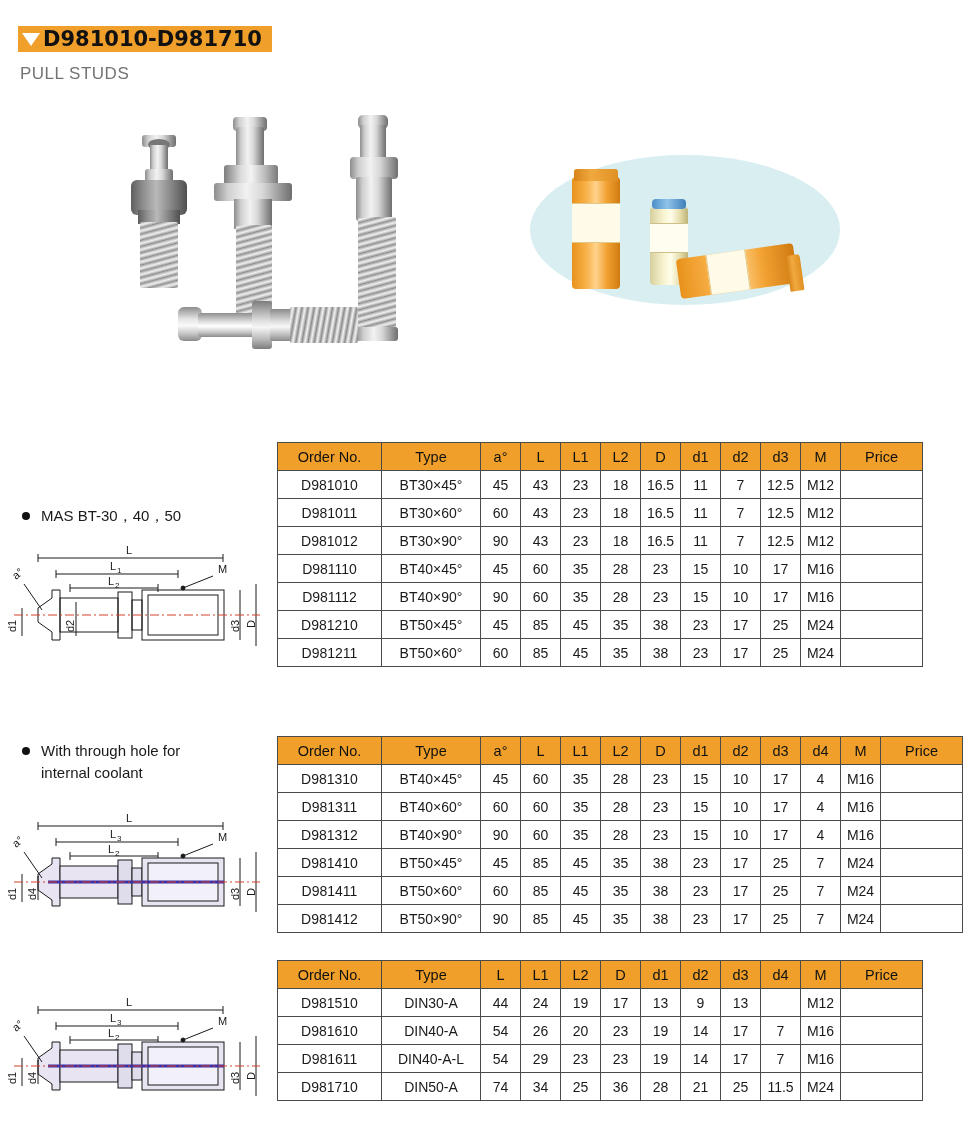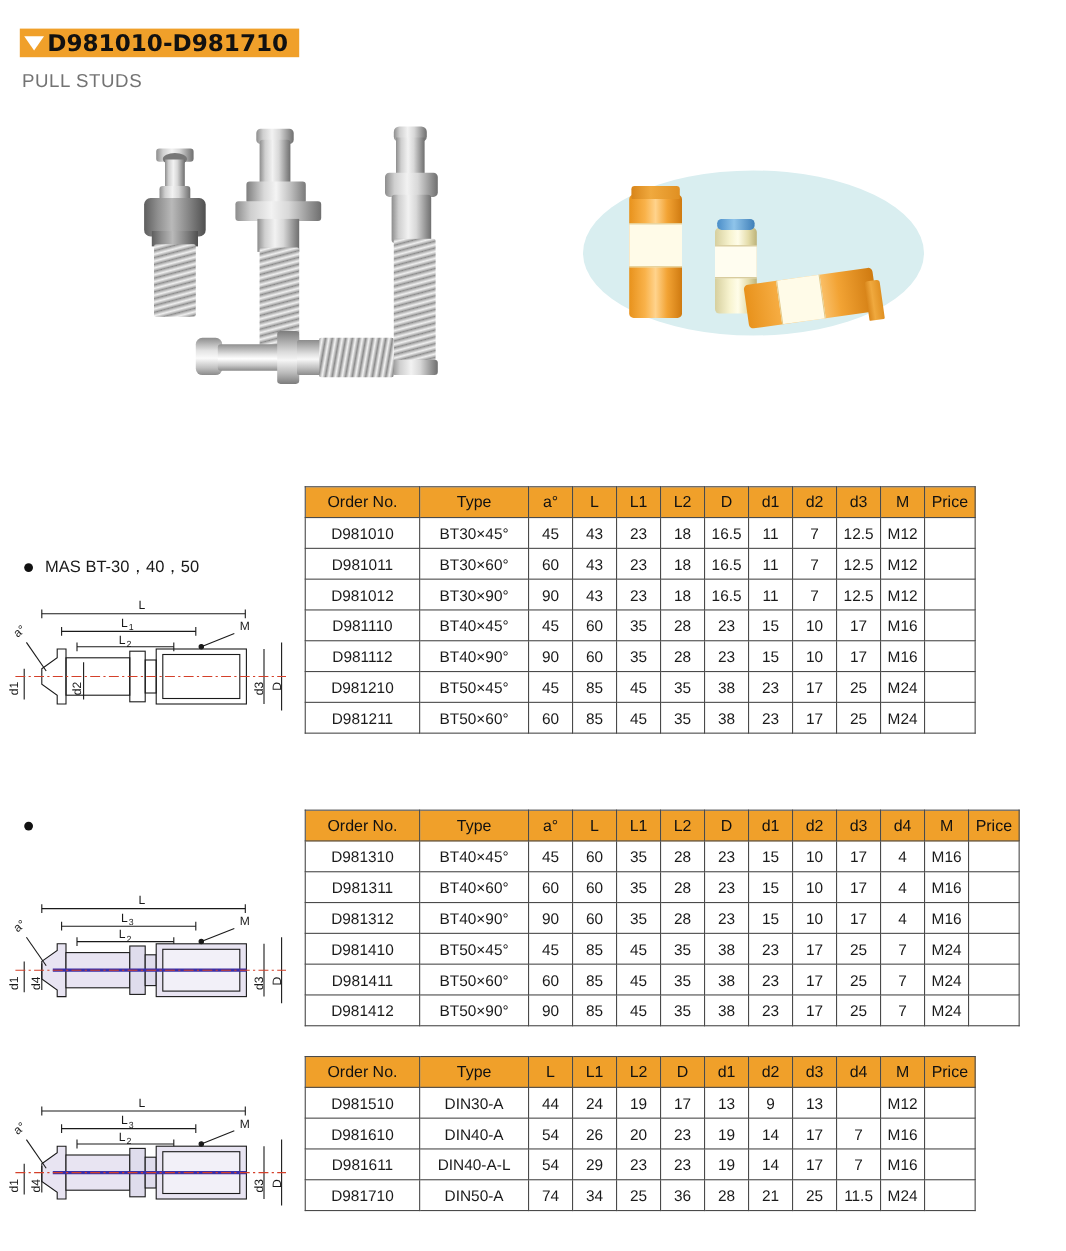--- a/index.html
+++ b/index.html
@@ -129,21 +129,21 @@
   table.spec thead th {
     background: #f0a02a;
     font-weight: normal;
     font-size: 14.5px;
     color: #111;
   }
   table.spec tbody td { background: #ffffff; }
   .col-order { width: 104px; }
   .col-type { width: 99px; }
   .col-sm { width: 40px; }
-  .col-price { width: 46px; }
+  .col-price { width: 82px; }
 
   
   .draw { position: absolute; }
   .draw svg { display: block; }
 </style>
 </head>
 <body>
 
 <div class="header">
   <div class="header-bar">
@@ -256,20 +256,22 @@
       <text x="8" y="92" transform="rotate(-90 8 92)">d1</text>
       <text x="66" y="92" transform="rotate(-90 66 92)">d2</text>
       <text x="231" y="92" transform="rotate(-90 231 92)">d3</text>
       <text x="247" y="88" transform="rotate(-90 247 88)">D</text>
     </g>
   </svg>
 </div>
 
 <div class="bullet" style="left:22px; top:740px; width:230px;">
   <span class="dot"></span>
+  <span class="btext" style="white-space:pre-line;">With through hole for
+internal coolant</span>
 </div>
 
 <div class="draw" style="left:8px; top:812px;">
   <svg width="258" height="120" viewBox="0 0 258 120">
     <g stroke="#1a1a1a" fill="none" stroke-width="1">
       <line x1="30" y1="14" x2="215" y2="14"></line>
       <line x1="30" y1="10" x2="30" y2="18"></line>
         <line x1="215" y1="10" x2="215" y2="18"></line>
       <line x1="48" y1="30" x2="170" y2="30"></line>
       <line x1="48" y1="26" x2="48" y2="34"></line>

